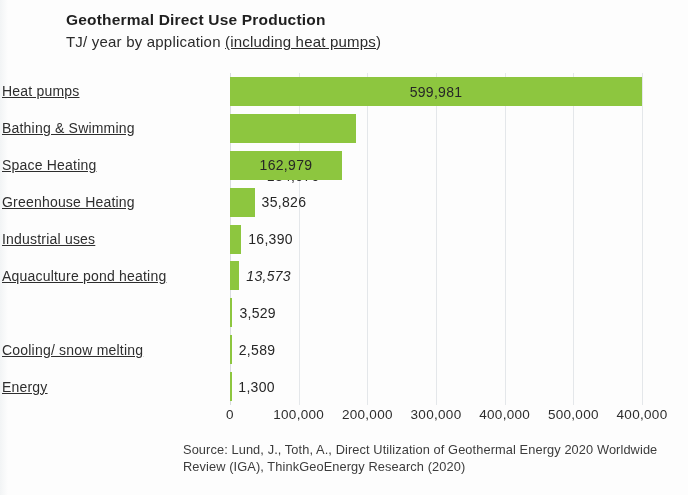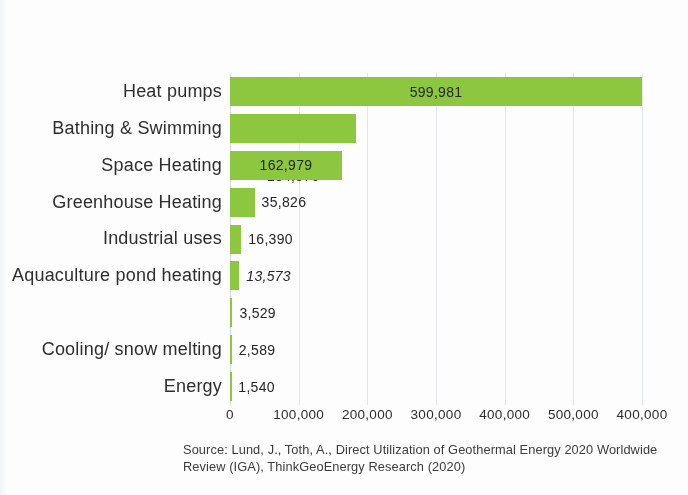--- a/index.html
+++ b/index.html
@@ -57,25 +57,26 @@
     left: 0;
     width: 688px;
     height: 36.9px;
     display: flex;
     align-items: center;
   }
   .category-label {
     position: absolute;
     right: 466px; 
     width: 220px;
-    text-align: right;
-    font-size: 18px;
+    text-align: left;
+    font-size: 14px;
     color: #2e2e2e;
     letter-spacing: 0.2px;
     white-space: nowrap;
+    text-decoration: underline;
   }
   .bar-track {
     position: absolute;
     left: 230px;
     width: 412px;
     height: 29px;
     top: 4px;
   }
   .bar {
     position: absolute;
@@ -118,20 +119,24 @@
     font-size: 12.8px;
     line-height: 17px;
     color: #3c3c3c;
     letter-spacing: 0.1px;
   }
 </style>
 </head>
 <body>
 
 <div class="canvas">
+  <div class="titles">
+    <div class="chart-title">Geothermal Direct Use Production</div>
+    <div class="chart-subtitle"><span>TJ/ year by application </span><span class="underlined">(including heat pumps</span><span>)</span></div>
+  </div>
 
   <div class="plot" id="plot">
       <div class="gridline zero" style="left: 0%;"></div>
       <div class="gridline" style="left: 16.6667%;"></div>
       <div class="gridline" style="left: 33.3333%;"></div>
       <div class="gridline" style="left: 50%;"></div>
       <div class="gridline" style="left: 66.6667%;"></div>
       <div class="gridline" style="left: 83.3333%;"></div>
       <div class="gridline" style="left: 100%;"></div>
     </div>
@@ -188,21 +193,21 @@
         <span class="category-label">Cooling/ snow melting</span>
         <div class="bar-track">
           <div class="bar" style="width: 1.77778px; background: rgb(141, 198, 63);"></div>
           <span class="value-label" style="left: 8.77778px;">2,589</span>
         </div>
       </div>
       <div class="bar-row" style="top: 295.111px;">
         <span class="category-label">Energy</span>
         <div class="bar-track">
           <div class="bar" style="width: 1.339px; background: rgb(141, 198, 63);"></div>
-          <span class="value-label" style="left: 8.339px;">1,540</span>
+          <span class="value-label" style="left: 8.339px;">1,300</span>
         </div>
       </div>
     </div>
   <div class="x-axis" id="xaxis">
       <span class="x-tick" style="left: 0%;">0</span>
       <span class="x-tick" style="left: 16.6667%;">100,000</span>
       <span class="x-tick" style="left: 33.3333%;">200,000</span>
       <span class="x-tick" style="left: 50%;">300,000</span>
       <span class="x-tick" style="left: 66.6667%;">400,000</span>
       <span class="x-tick" style="left: 83.3333%;">500,000</span>

